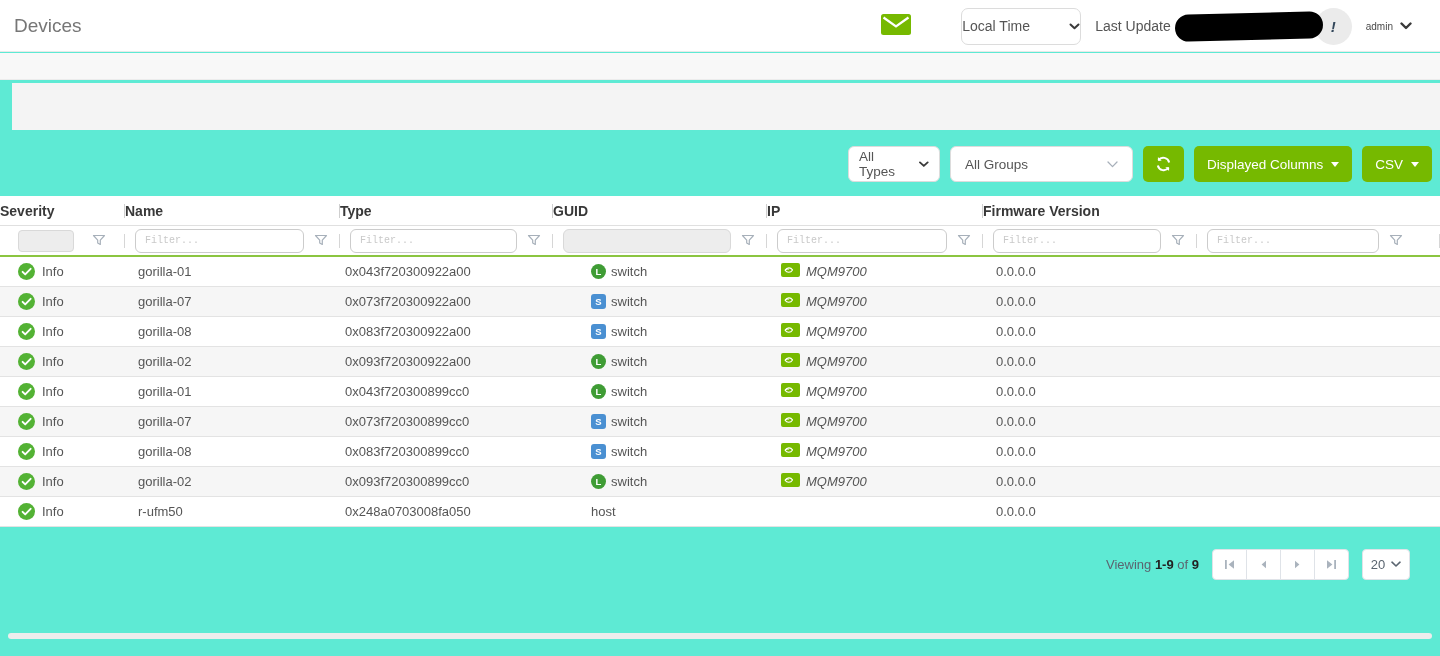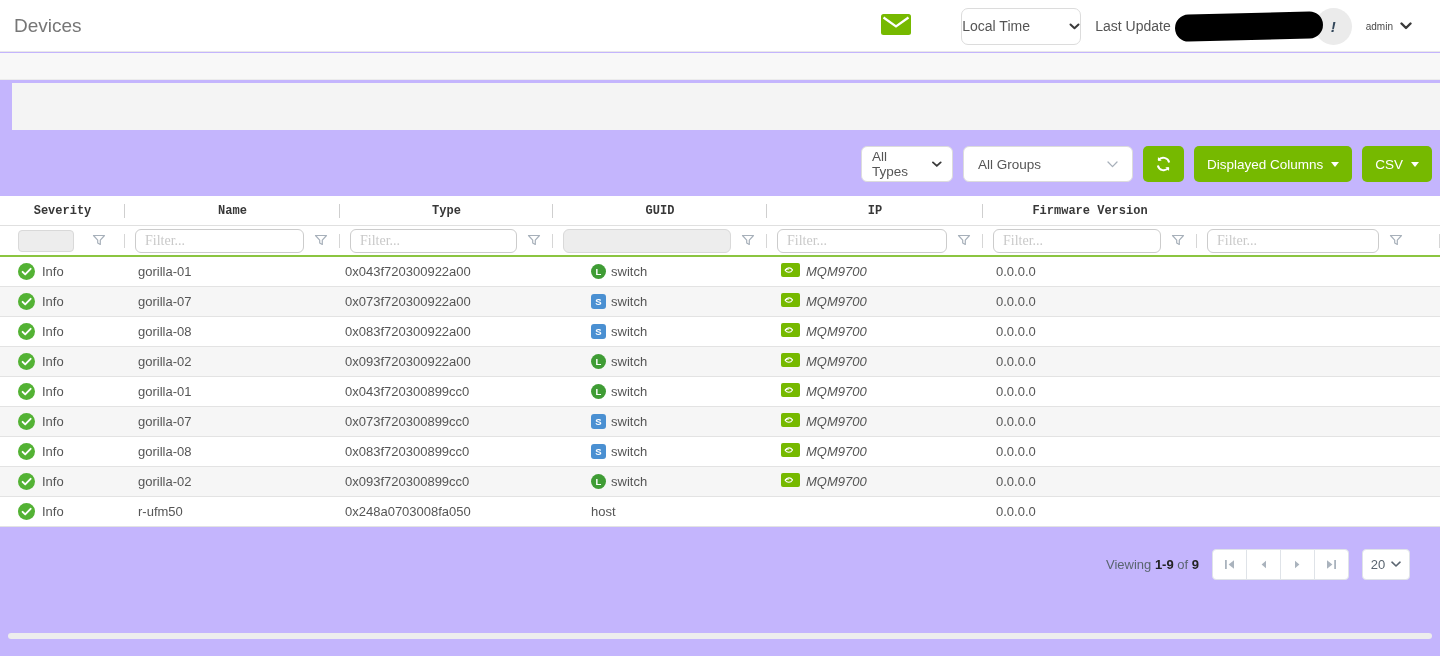--- a/index.html
+++ b/index.html
@@ -1,19 +1,19 @@
 <!DOCTYPE html>
 <html><head>
 <meta charset="utf-8">
 <style>
   * { box-sizing: border-box; margin: 0; padding: 0; }
   html,body { background:#fff; }
   .page {
     position: relative; width: 1440px; height: 656px;
-    background: #c4b5fd; overflow: hidden;
+    background: #5eead4; overflow: hidden;
     font-family: "Liberation Sans", sans-serif;
   }
   
   .titlebar { position:absolute; top:0; left:0; right:0; height:52px; background:#fff; border-bottom:1px solid #e9e9e9; }
   .page-title { position:absolute; left:14px; top:15px; font-size:19px; font-weight:400; color:#767676; }
   .top-controls { position:absolute; right:28px; top:0; height:52px; display:flex; align-items:center; gap:14px; }
   .tz-select { height:37px; min-width:120px; border:1px solid #dcdcdc; border-radius:7px; background:#fff;
     display:flex; align-items:center; justify-content:space-between; gap:16px; padding:0 0; font-size:14px; color:#555; cursor:pointer;margin-left:36px; }
   .last-update { font-size:14px; color:#555; white-space:nowrap;text-align:right; }
   .redaction-blob { width:148px; height:27px; background:#000; border-radius:14px; transform:rotate(-1.5deg); margin-left:-10px; margin-right:-22px; position:relative; z-index:2; }
@@ -21,39 +21,39 @@
     font-style:italic; font-weight:700; font-size:15px; color:#33475b; cursor:pointer; z-index:1; }
   .user-menu { display:flex; align-items:center; gap:7px; font-size:10px; color:#4a4a4a; cursor:pointer; }
   
   .band1 { position:absolute; top:53px; left:0; right:0; height:27px; background:#f8f8f8; border-bottom:1px solid #ececec; }
   .band2 { position:absolute; top:83px; left:12px; right:0; height:47px; background:#f4f4f4; }
   
   .toolbar { position:absolute; top:146px; right:8px; height:36px; display:flex; align-items:center; gap:10px; }
   .plain-select { height:36px; background:#fff; border:1px solid #dcdcdc; border-radius:6px; display:flex; align-items:center;
     justify-content:space-between; padding:0 10px; font-size:13.5px; color:#555; gap:8px; cursor:pointer; }
   .sel-types { width:92px; }
-  .sel-groups { width:170px; padding:0 14px; }
+  .sel-groups { width:183px; padding:0 14px; }
   .btn-green { height:36px; background:#76b900; border:none; border-radius:5px; color:#fff; font-size:13.5px;
     display:flex; align-items:center; justify-content:center; gap:8px; padding:0 13px; cursor:pointer; font-family:inherit; }
   .btn-refresh { width:41px; padding:0; }
   .tri-down { width:0; height:0; border-left:4.5px solid transparent; border-right:4.5px solid transparent; border-top:5.5px solid #fff; }
   
   .devices-table { position:absolute; top:196px; left:0; right:0; }
   .grid { display:grid; grid-template-columns:125px 215px 213px 214px 216px 214px auto; }
   .hrow { height:30px; border-bottom:1px solid #e0e0e0; background:#fff; }
-  .hcell { position:relative; display:flex; align-items:center; justify-content:center; font-size:12px; font-weight:700; color:#383838; cursor:pointer;font-family:Liberation Mono, monospace; }
+  .hcell { position:relative; display:flex; align-items:center; justify-content:flex-start; font-size:14px; font-weight:700; color:#383838; cursor:pointer; }
   .hcell.divided::after { content:""; position:absolute; right:0; top:8px; height:14px; width:1px; background:#cfcfcf; }
   .frow { height:31px; background:#fff; border-bottom:2px solid #8bc540; }
   .fcell { position:relative; display:flex; align-items:center; gap:10px; padding:0 12px 0 10px; }
   .fcell::after { content:""; position:absolute; right:0; top:8px; height:14px; width:1px; background:#d6d6d6; }
   .fcell.sev { padding-left:18px; gap:18px; }
   .fbox { width:56px; height:22px; background:#ededed; border:1px solid #d9d9d9; border-radius:4px; }
   .fbox.wide { flex:1; max-width:182px; height:24px; border-radius:6px; }
   .filter-input { flex:1; min-width:0; height:24px; border:1px solid #cccccc; border-radius:6px; padding:0 9px;
-    font-size:14px; color:#555; outline:none; font-family:Liberation Serif, serif; background:#fff; }
+    font-size:10px; color:#555; outline:none; font-family:Liberation Mono, monospace; background:#fff; }
   .filter-input::placeholder { color:#c9c9c9; }
   .fcell.fw .filter-input { max-width:172px; }
   .funnel { flex-shrink:0; }
   .row { height:30px; border-bottom:1px solid #e3e3e3; font-size:13px; color:#555; background:#fff; cursor:pointer; }
   .tbody .row:nth-child(even) { background:#f6f6f6; }
   .cell { display:flex; align-items:center; gap:6px; overflow:hidden; white-space:nowrap; }
   .c-sev { padding-left:18px; gap:7px; }
   .c-name { padding-left:13px; }
   .c-guid { padding-left:5px; }
   .c-type { padding-left:38px; gap:5px; }

